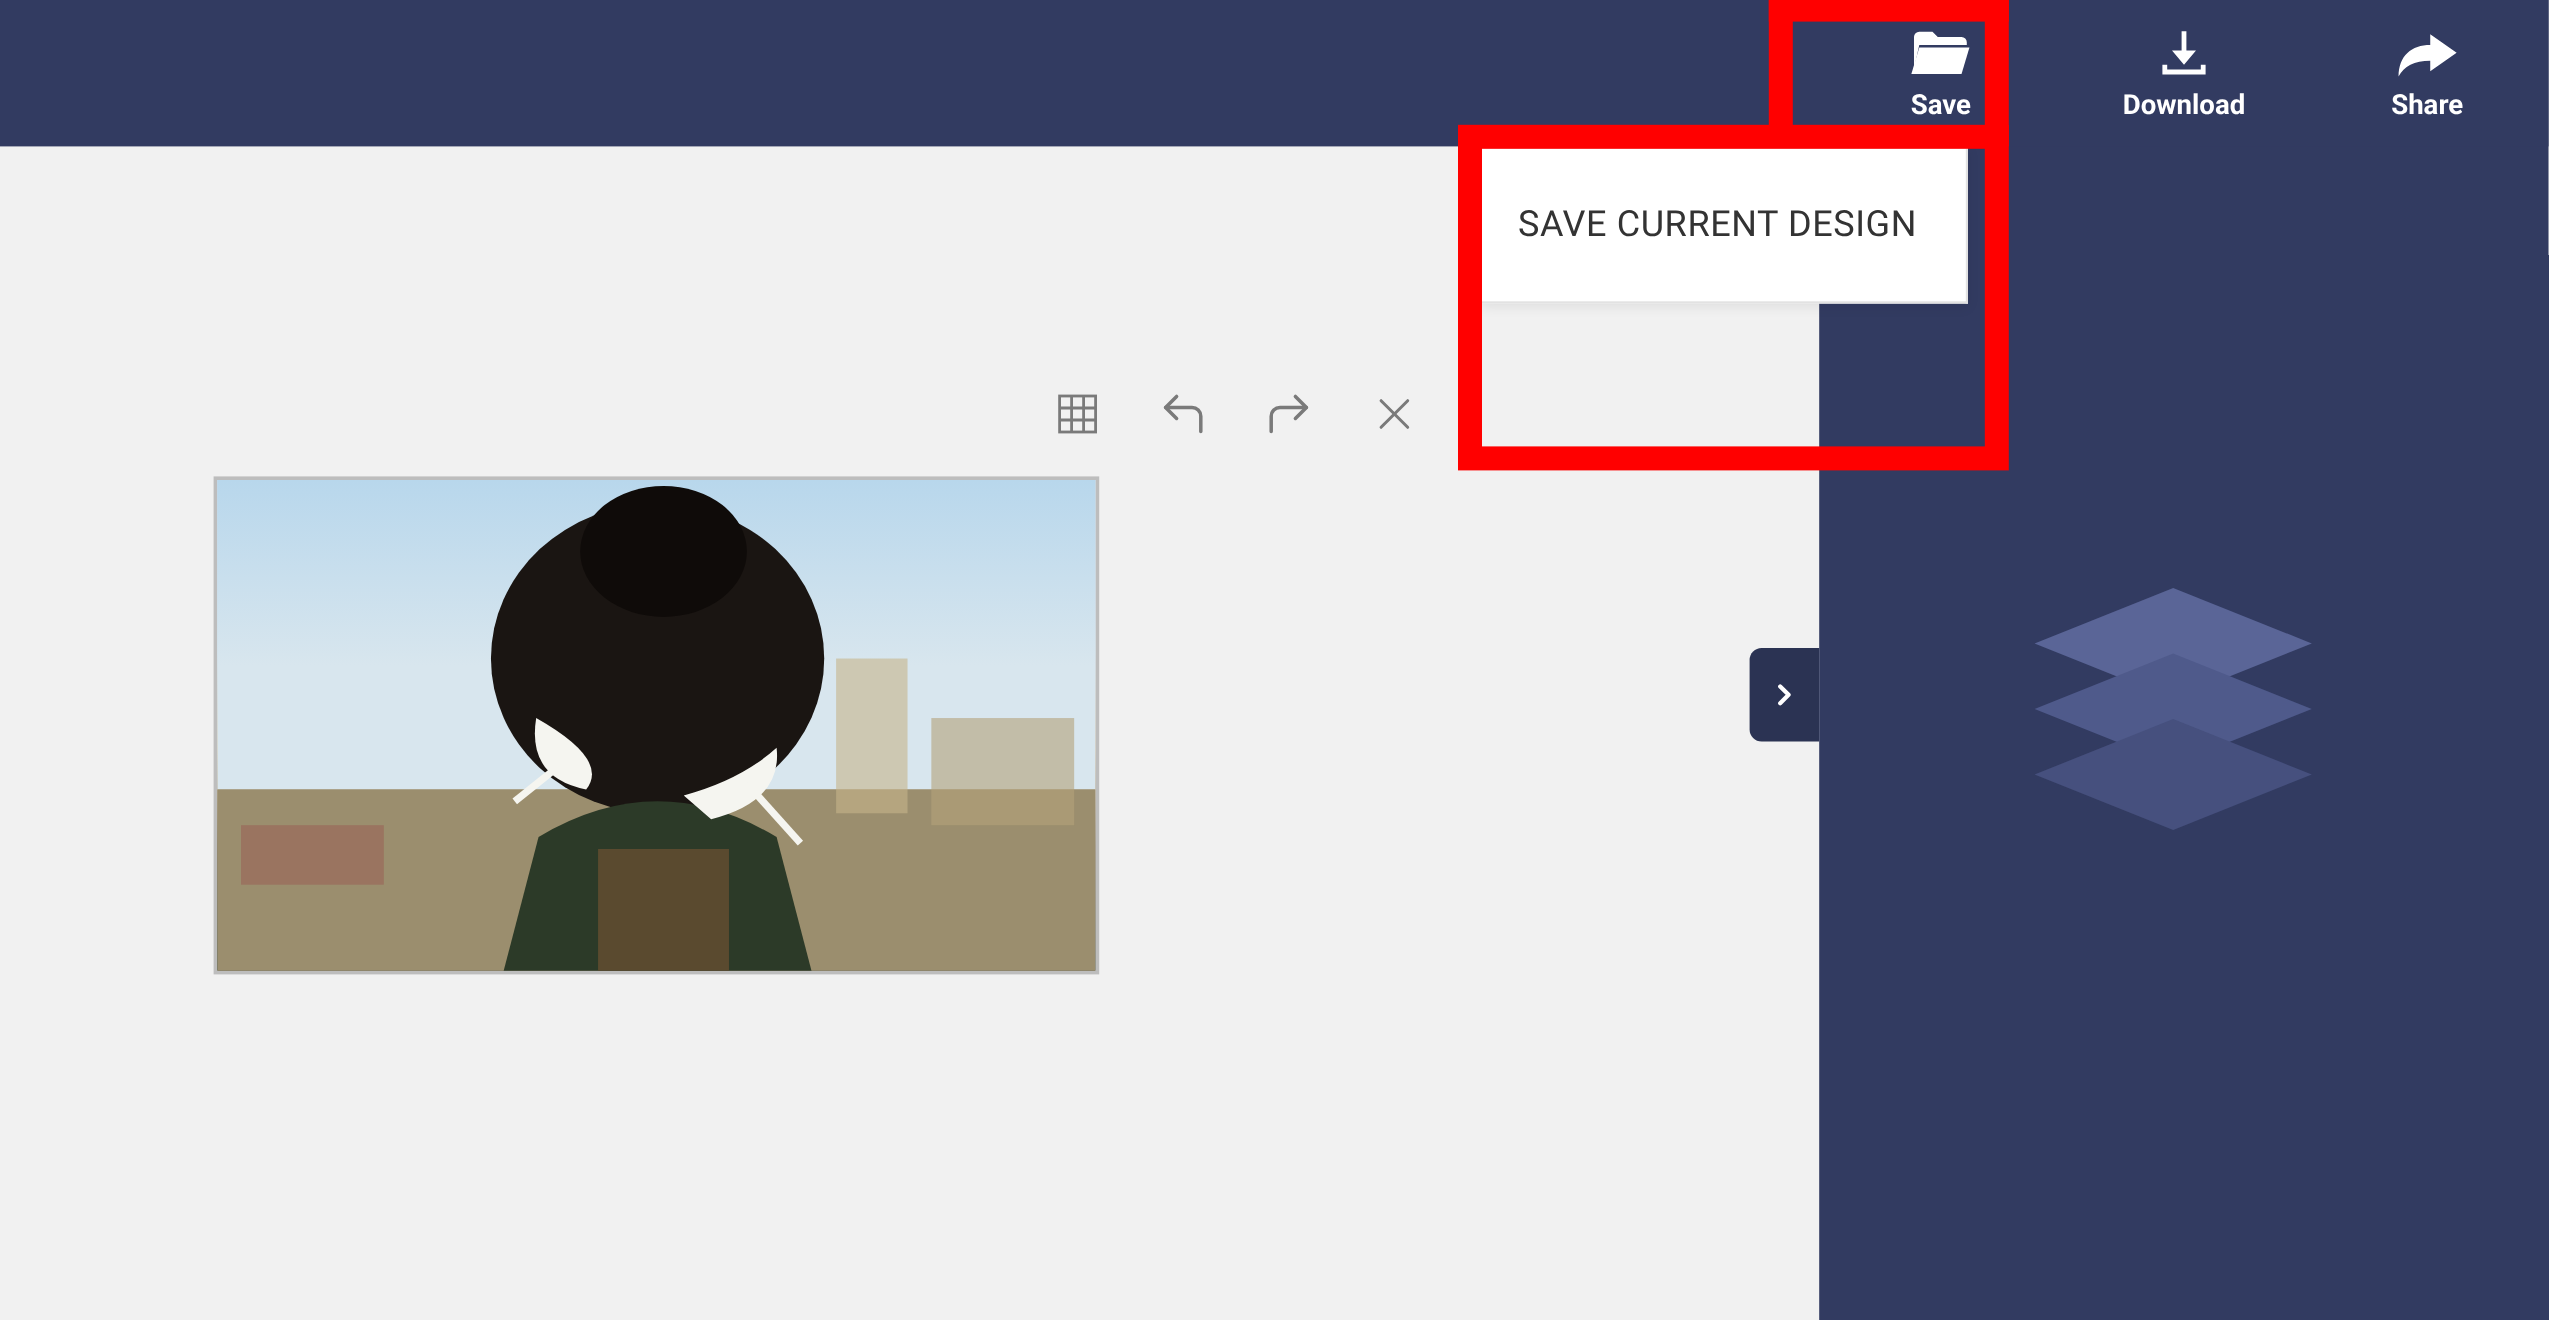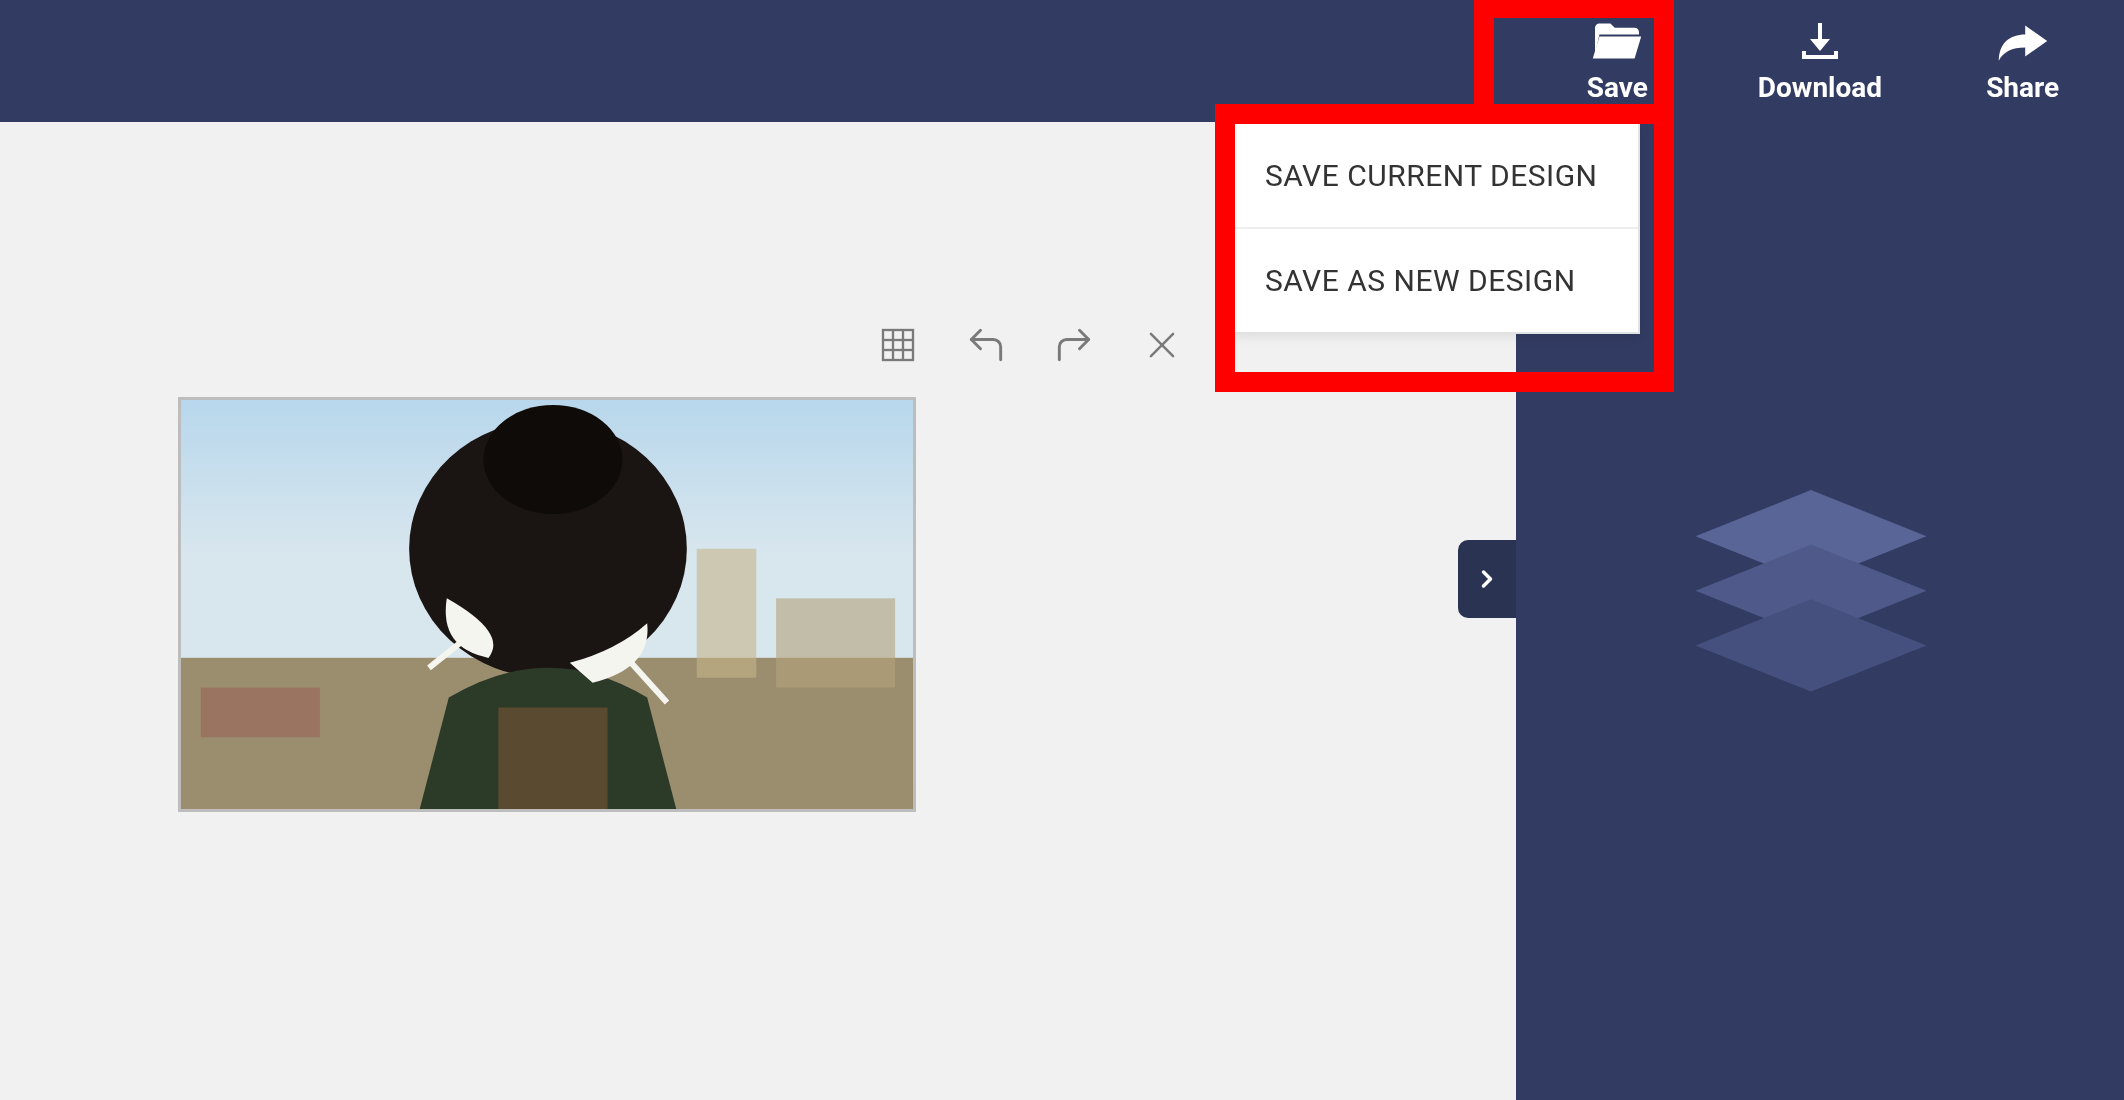--- a/index.html
+++ b/index.html
@@ -36,34 +36,34 @@
   .action-btn {
     display: flex;
     flex-direction: column;
     align-items: center;
     justify-content: center;
     gap: 8px;
     width: 180px;
     height: 122px;
     cursor: pointer;
   }
-  .action-label { font-size: 28px; font-weight: 700; color: #fff; }
+  .action-label { font-size: 23px; font-weight: 700; color: #fff; }
   .icon svg { display: block; }
   .dropdown {
     position: absolute;
     top: 122px;
     left: 1233px;
     width: 407px;
     background: #fff;
     border: 2px solid #e2e2e2;
     border-top: 2px solid #cfcfcf;
     box-shadow: 0 3px 10px rgba(0,0,0,0.08);
   }
   .dropdown-item {
-    padding: 34px 30px;
+    padding: 46px 30px;
     font-size: 30px;
     letter-spacing: 0.5px;
     color: #333;
     background: #fff;
     cursor: pointer;
   }
   .dropdown-item + .dropdown-item { border-top: 2px solid #eee; }
   .highlight-box-1 {
     position: absolute;
     top: -2px;
@@ -241,19 +241,18 @@
         <svg width="54" height="44" viewBox="0 0 24 20" fill="#ffffff">
           <path d="M13 3 L23 10 L13 17 V13 C7 13 3 15 1 19 C1 11 6 7 13 7 Z"></path>
         </svg>
       </span>
       <span class="action-label">Share</span>
     </div>
   </div>
 
   <div class="dropdown">
     <div class="dropdown-item">SAVE CURRENT DESIGN</div>
-    <div class="dropdown-item">SAVE AS NEW DESIGN</div>
   </div>
 
   <div class="highlight-box-1"></div>
   <div class="highlight-box-2"></div>
 
 </div>
 
 </body></html>

